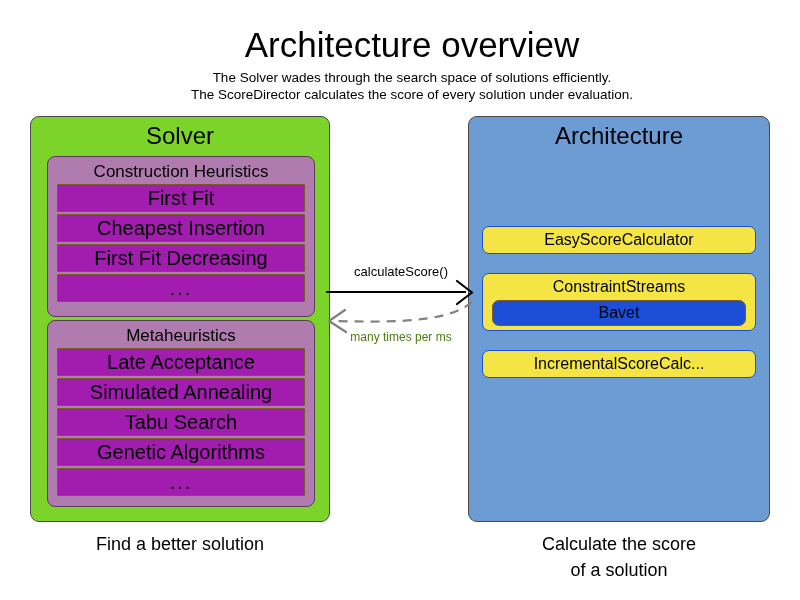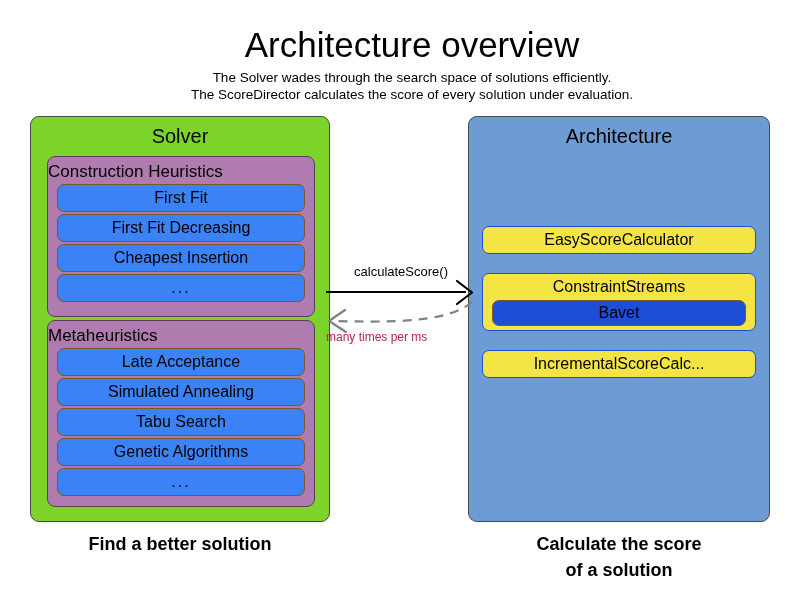--- a/index.html
+++ b/index.html
@@ -39,21 +39,21 @@
 
   
   .panel {
     position: absolute;
     box-sizing: border-box;
     border: 1px solid #4a4a4a;
     border-radius: 9px;
   }
   .panel-title {
     text-align: center;
-    font-size: 20px;
+    font-size: 24px;
     line-height: 24px;
     padding-top: 7px;
   }
 
   #solver-panel {
     left: 30px;
     top: 116px;
     width: 300px;
     height: 406px;
     background: #7CD42A;
@@ -73,40 +73,41 @@
     width: 268px;
     box-sizing: border-box;
     background: #B07CB0;
     border: 1px solid #5a3d5a;
     border-radius: 8px;
   }
   #group-construction { top: 39px; height: 161px; }
   #group-meta        { top: 203px; height: 187px; }
 
   .group-title {
+    text-align: center;
     font-size: 17px;
     line-height: 20px;
     padding-top: 5px;
   }
 
   .item-list {
     position: absolute;
     left: 9px;
     right: 9px;
     top: 27px;
   }
   .item {
     box-sizing: border-box;
     height: 28px;
     margin-bottom: 2px;
-    background: #3b82f6;
+    background: #a21caf;
     border: 1px solid #7a5a24;
-    border-radius: 7px;
-    text-align: center;
-    font-size: 16px;
+    border-radius: 1px;
+    text-align: center;
+    font-size: 20px;
     line-height: 26px;
   }
   .item.ellipsis { letter-spacing: 2px; }
 
   
   #calculators {
     position: absolute;
     left: 13px;
     right: 13px;
     top: 109px;
@@ -158,38 +159,38 @@
     text-align: center;
     font-size: 13px;
     line-height: 19px;
     white-space: nowrap;
   }
   #arrow-label-bottom {
     position: absolute;
     left: 0;
     top: 68px;
     width: 150px;
+    text-align: center;
     font-size: 12px;
     line-height: 15px;
-    color: #be185d;
+    color: #4d7c0f;
     white-space: nowrap;
   }
   #connector svg {
     position: absolute;
     left: 0;
     top: 0;
   }
 
   
   .caption {
     position: absolute;
     text-align: center;
     font-size: 18px;
     line-height: 26px;
-    font-weight: bold;
   }
   #caption-left  { left: 30px;  top: 531px; width: 300px; }
   #caption-right { left: 468px; top: 531px; width: 302px; }
 </style>
 </head>
 <body>
 
 <div id="header">
   <div id="title">Architecture overview</div>
   <div id="subtitle">
@@ -198,22 +199,22 @@
   </div>
 </div>
 
 <div id="solver-panel" class="panel">
   <div class="panel-title">Solver</div>
 
   <div id="group-construction" class="group">
     <div class="group-title">Construction Heuristics</div>
     <div class="item-list">
       <div class="item">First Fit</div>
+      <div class="item">Cheapest Insertion</div>
       <div class="item">First Fit Decreasing</div>
-      <div class="item">Cheapest Insertion</div>
       <div class="item ellipsis">...</div>
     </div>
   </div>
 
   <div id="group-meta" class="group">
     <div class="group-title">Metaheuristics</div>
     <div class="item-list">
       <div class="item">Late Acceptance</div>
       <div class="item">Simulated Annealing</div>
       <div class="item">Tabu Search</div>

